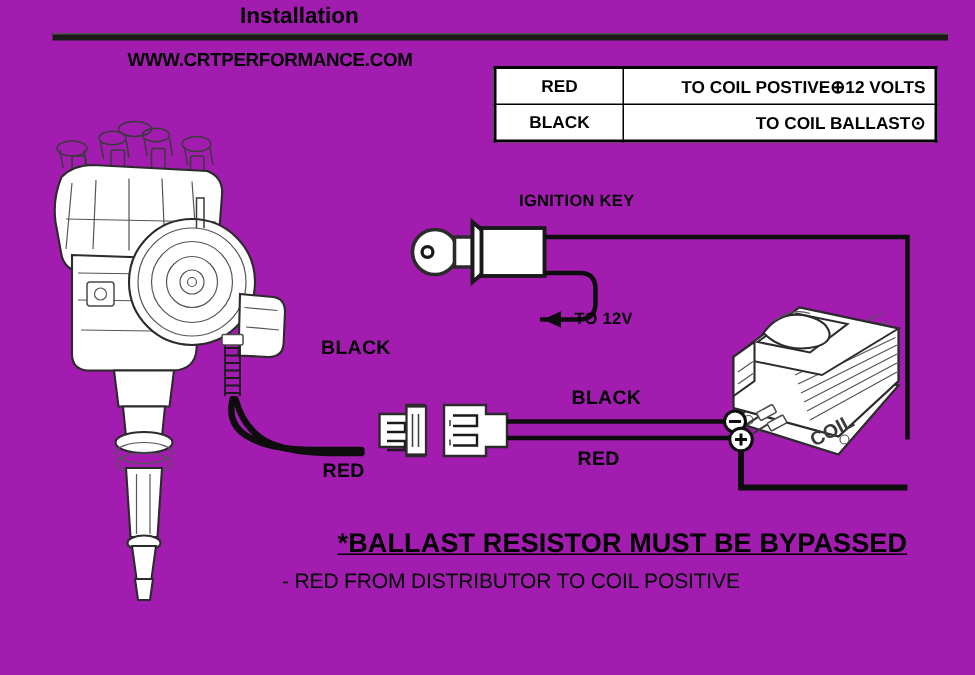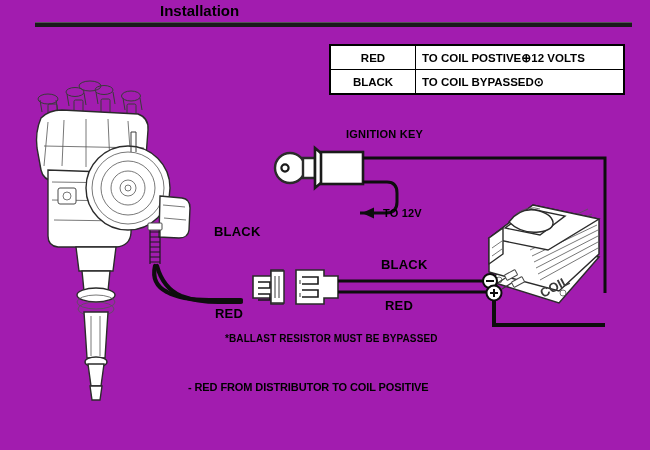--- a/index.html
+++ b/index.html
@@ -56,21 +56,21 @@
   #legend-table td {
     border: 1.5px solid #000;
     padding: 3px 6px;
     height: 17px;
     white-space: nowrap;
   }
   #legend-table td.color-cell {
     width: 72px;
     text-align: center;
   }
-  #legend-table td.desc-cell { text-align: left; }
+  #legend-table td.desc-cell { text-align: right; }
   .polarity { font-size: 12px; }
 
   
   .diag-label {
     font-size: 13px;
     font-weight: bold;
     letter-spacing: 0.2px;
     white-space: nowrap;
   }
   .small-label {
@@ -83,31 +83,32 @@
   #label-ignition-key { left: 299px; top: 128px; }
   #label-to-12v { left: 336px; top: 207px; }
   #label-black-dist { left: 214px; top: 224px; }
   #label-red-dist { left: 215px; top: 306px; }
   #label-black-coil { left: 381px; top: 257px; }
   #label-red-coil { left: 385px; top: 298px; }
 
   
   #ballast-note {
     left: 225px;
-    top: 333px;
-    font-size: 10px;
+    top: 352px;
+    font-size: 18px;
     font-weight: bold;
     letter-spacing: 0.1px;
     white-space: nowrap;
+    text-decoration: underline;
   }
   #notes-list {
     left: 188px;
     top: 381px;
-    font-size: 11px;
-    font-weight: bold;
+    font-size: 14px;
+    font-weight: normal;
     line-height: 12px;
     letter-spacing: -0.1px;
   }
   #notes-list .note-line { white-space: nowrap; }
   #notes-list .note-gap { height: 6px; }
 
   
   #art {
     left: 0;
     top: 0;
@@ -128,30 +129,31 @@
     fill: #3a3a3a;
   }
 </style>
 </head>
 <body>
 
 <div id="page">
 
   <div class="abs" id="page-title">Installation</div>
   <div class="abs" id="title-rule"></div>
+  <div class="abs" id="site-url">WWW.CRTPERFORMANCE.COM</div>
 
   <table class="abs" id="legend-table">
     <tbody>
       <tr>
         <td class="color-cell">RED</td>
         <td class="desc-cell"><span>TO COIL POSTIVE</span><span class="polarity">⊕</span><span>12 VOLTS</span></td>
       </tr>
       <tr>
         <td class="color-cell">BLACK</td>
-        <td class="desc-cell"><span>TO COIL BYPASSED</span><span class="polarity">⊙</span></td>
+        <td class="desc-cell"><span>TO COIL BALLAST</span><span class="polarity">⊙</span></td>
       </tr>
     </tbody>
   </table>
 
   <svg class="abs" id="art" viewBox="0 0 650 450">
 
     <g>
 
       <g class="thin">
         <ellipse cx="48" cy="99" rx="10" ry="5"></ellipse>

